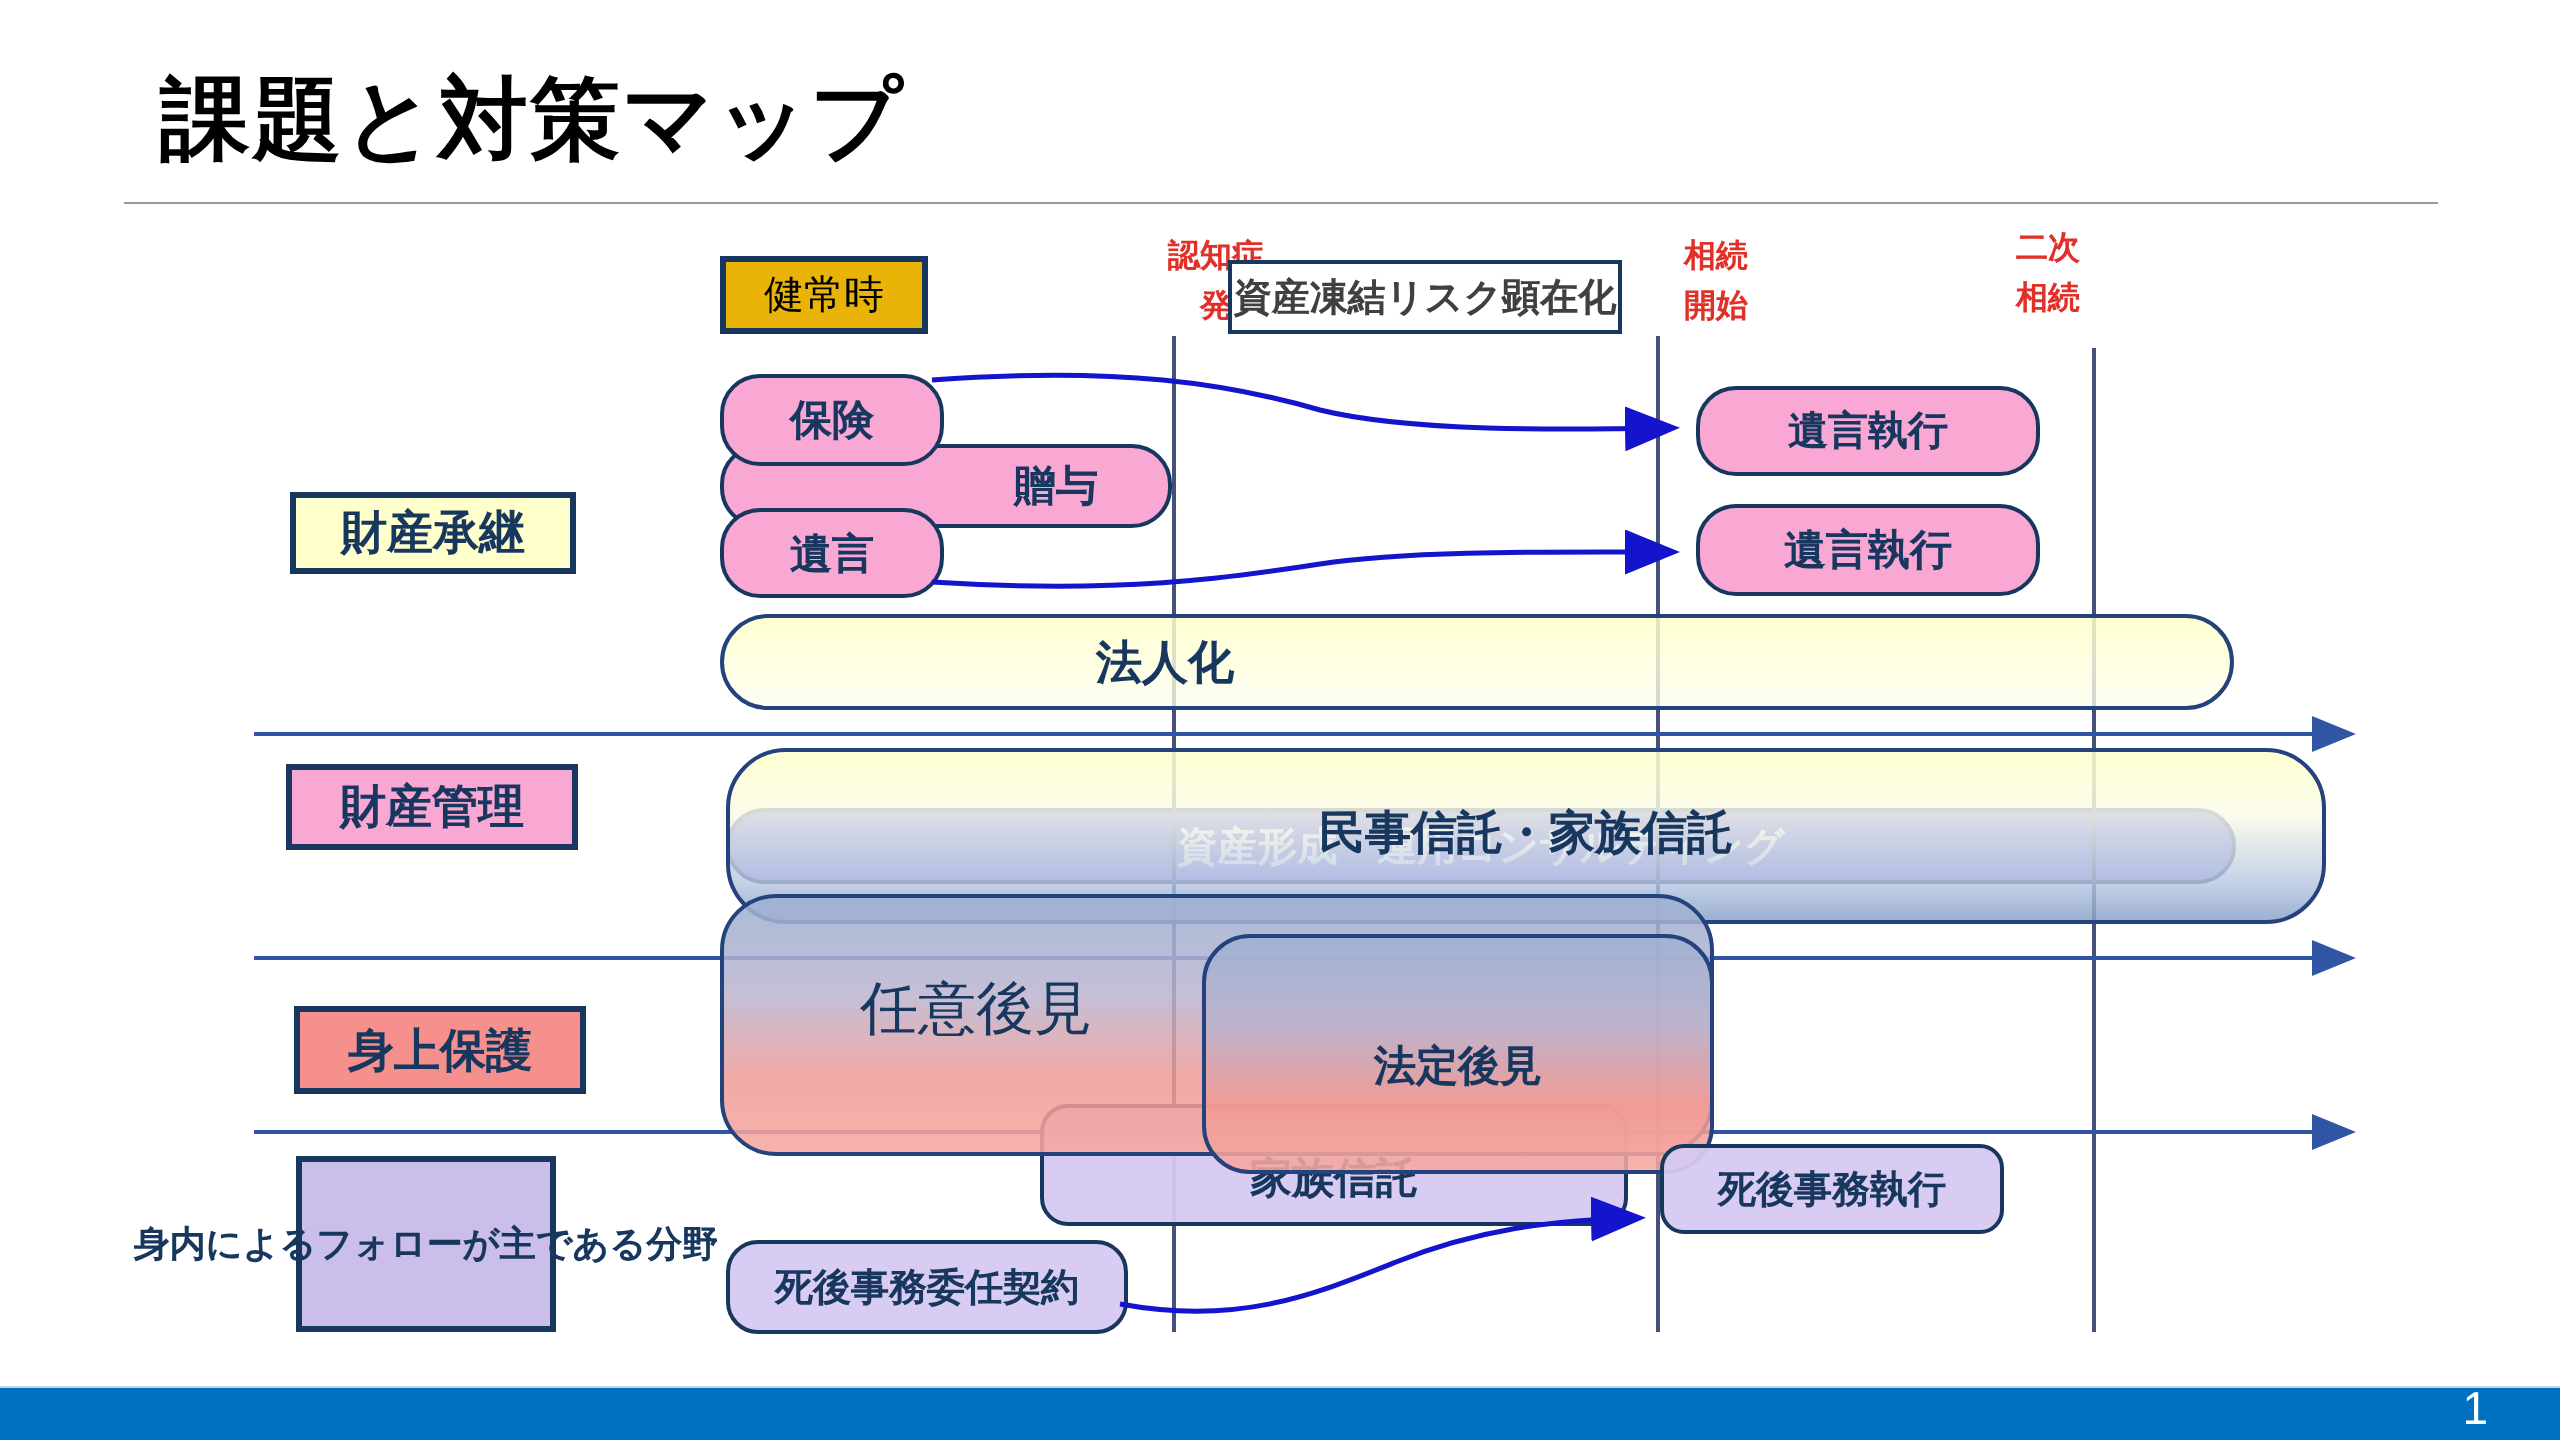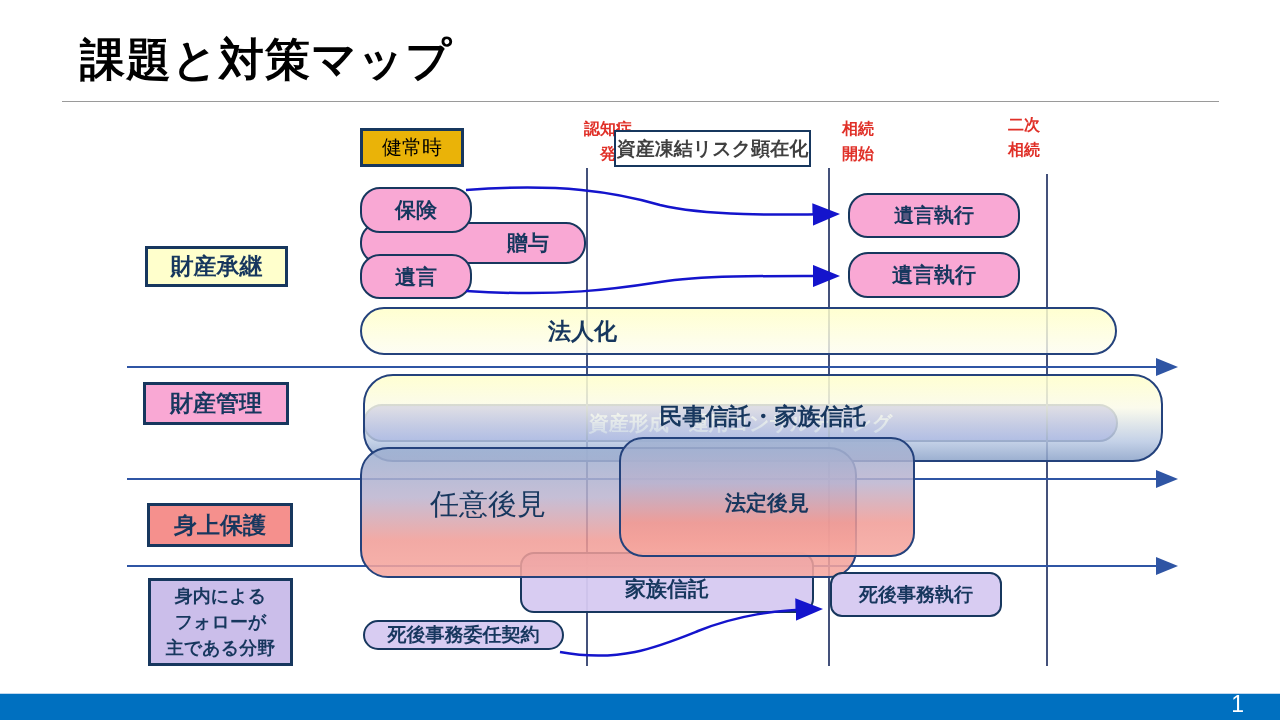--- a/index.html
+++ b/index.html
@@ -29,22 +29,22 @@
              text-align:right;line-height:25px;z-index:7;}
   .ms-dementia{left:542px;top:116px;}
   .ms-inherit{left:784px;top:116px;}
   .ms-secondary{left:950px;top:112px;}
 
   
   .cat{border:3px solid #17375E;font-size:23px;z-index:5;}
   .cat-succession{left:145px;top:246px;width:143px;height:41px;background:#FFFFCC;}
   .cat-management{left:143px;top:382px;width:146px;height:43px;background:#f9a8d4;}
   .cat-protection{left:147px;top:503px;width:146px;height:44px;background:#F5908D;}
-  .cat-family{left:148px;top:578px;width:145px;height:88px;background:#CBBEEA;font-size:18px;
-              flex-direction:column;line-height:1.45;}
+  .cat-family{left:148px;top:578px;width:130px;height:88px;background:#CBBEEA;font-size:18px;
+              line-height:1.45;}
 
   
   .pill{background:#f9a8d4;border:2.5px solid #17375E;border-radius:20px;font-size:21px;z-index:5;font-family:Liberation Serif, serif;}
   .b-insurance{left:360px;top:187px;width:112px;height:46px;}
   .b-gift{left:360px;top:222px;width:226px;height:42px;justify-content:flex-start;padding-left:145px;z-index:4;}
   .b-will{left:360px;top:254px;width:112px;height:45px;}
   .b-insurance-receipt{left:848px;top:193px;width:172px;height:45px;font-size:20px;}
   .b-will-execution{left:848px;top:252px;width:172px;height:46px;}
 
   
@@ -59,28 +59,28 @@
   .b-asset-consulting{left:363px;top:404px;width:755px;height:38px;border-radius:19px;
        background:linear-gradient(180deg,#4141CE 0%,#6666DC 55%,#8E8EEA 100%);
        color:#ffffff;font-size:20px;border:2px solid #1c2f63;}
 
   
   .grad{border:2px solid #24427C;z-index:4;
        background:linear-gradient(180deg,rgba(158,177,210,0.88) 0%,rgba(186,178,206,0.84) 38%,
                   rgba(240,153,147,0.84) 72%,rgba(246,168,160,0.88) 100%);}
   .b-voluntary{left:360px;top:447px;width:497px;height:131px;border-radius:28px;}
   .b-voluntary .inlabel{position:absolute;left:68px;top:36px;font-size:29px;font-weight:normal;color:#17375E;}
-  .b-legal{left:601px;top:437px;width:296px;height:120px;border-radius:24px;font-size:21px;padding-top:12px;margin-left:18px;}
+  .b-legal{left:601px;top:467px;width:256px;height:120px;border-radius:24px;font-size:21px;padding-top:12px;}
 
   
   .ppill{background:rgba(214,201,241,0.95);border:2.5px solid #17375E;font-size:19px;}
   .b-identity{left:520px;top:552px;width:294px;height:61px;border-radius:14px;z-index:2;
               align-items:flex-end;padding-bottom:8px;font-size:21px;}
   .b-postdeath-exec{left:830px;top:572px;width:172px;height:45px;border-radius:12px;z-index:5;}
-  .b-postdeath-contract{left:363px;top:620px;width:201px;height:30px;border-radius:16px;z-index:5;}
+  .b-postdeath-contract{left:363px;top:620px;width:201px;height:47px;border-radius:16px;z-index:5;}
 
   
   .footer-bar{position:absolute;left:0;top:693px;width:1280px;height:27px;background:#0070C0;
               border-top:1px solid #BFD7EE;z-index:8;}
   .page-number{position:absolute;right:36px;top:691px;color:#fff;font-size:23px;z-index:9;}
 </style>
 </head>
 <body>
 
 <div class="slide">

